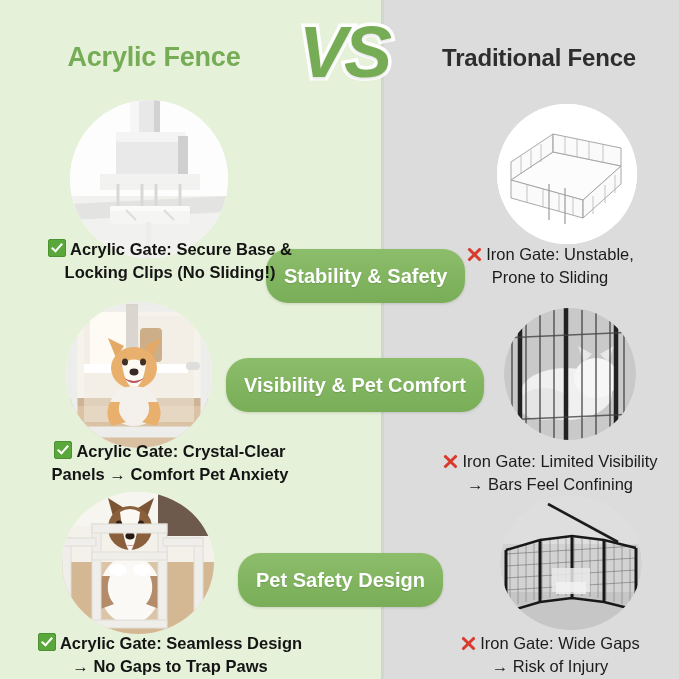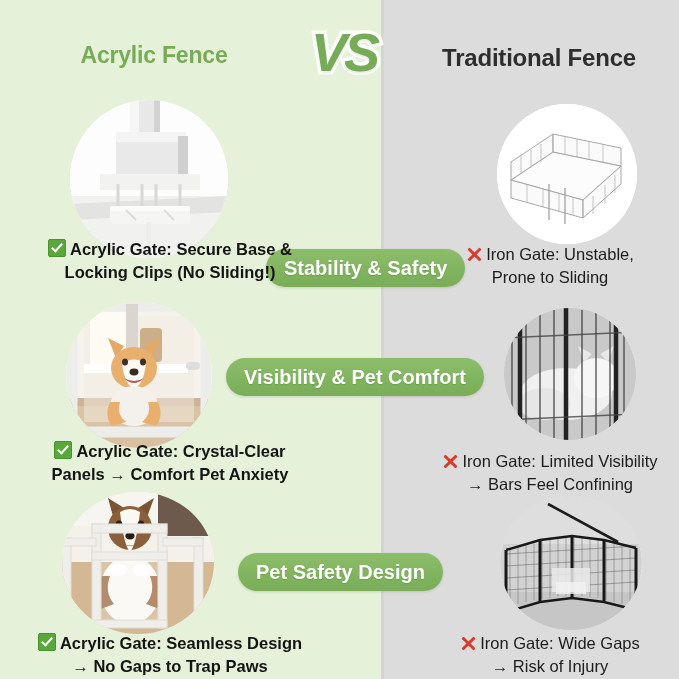--- a/index.html
+++ b/index.html
@@ -40,21 +40,21 @@
   .header {
     position: absolute;
     left: 0; top: 0;
     width: 679px; height: 100px;
   }
   .title-left {
     position: absolute;
     left: 24px; top: 42px;
     width: 260px;
     text-align: center;
-    font-size: 23px;
+    font-size: 27px;
     font-weight: bold;
     color: #76ac55;
     letter-spacing: -.2px;
     white-space: nowrap;
   }
   .title-right {
     position: absolute;
     left: 410px; top: 44px;
     width: 258px;
     text-align: center;
@@ -62,21 +62,21 @@
     font-weight: bold;
     color: #2e2e2e;
     letter-spacing: -.2px;
     white-space: nowrap;
   }
   .vs-badge {
     position: absolute;
     left: 283px; top: 4px;
     width: 122px;
     height: 96px;
-    font-size: 54px;
+    font-size: 72px;
     font-weight: bold;
     font-style: italic;
     color: #76ac55;
     line-height: 96px;
     text-align: center;
     letter-spacing: -3px;
     -webkit-text-stroke: 7px #ffffff;
     paint-order: stroke fill;
     text-shadow: 0 2px 3px rgba(0,0,0,.10);
   }
@@ -103,21 +103,21 @@
     border-radius: 22px;
     background: linear-gradient(to bottom, #8cbd6b, #79ad57);
     color: #ffffff;
     font-size: 20px;
     font-weight: bold;
     text-align: center;
     line-height: 38px;
     height: 38px;
     box-shadow: 0 1px 3px rgba(0,0,0,.13);
     white-space: nowrap;
-    padding: 0 18px;
+    padding: 8px 18px;
     text-shadow: 0 1px 1px rgba(80,120,60,.35);
   }
   .badge-1 { left: 266px; top: 153px; }
   .badge-2 { left: 226px; top: 358px; }
   .badge-3 { left: 238px; top: 553px; }
 
   
   .cap {
     position: absolute;
     font-size: 16.5px;

